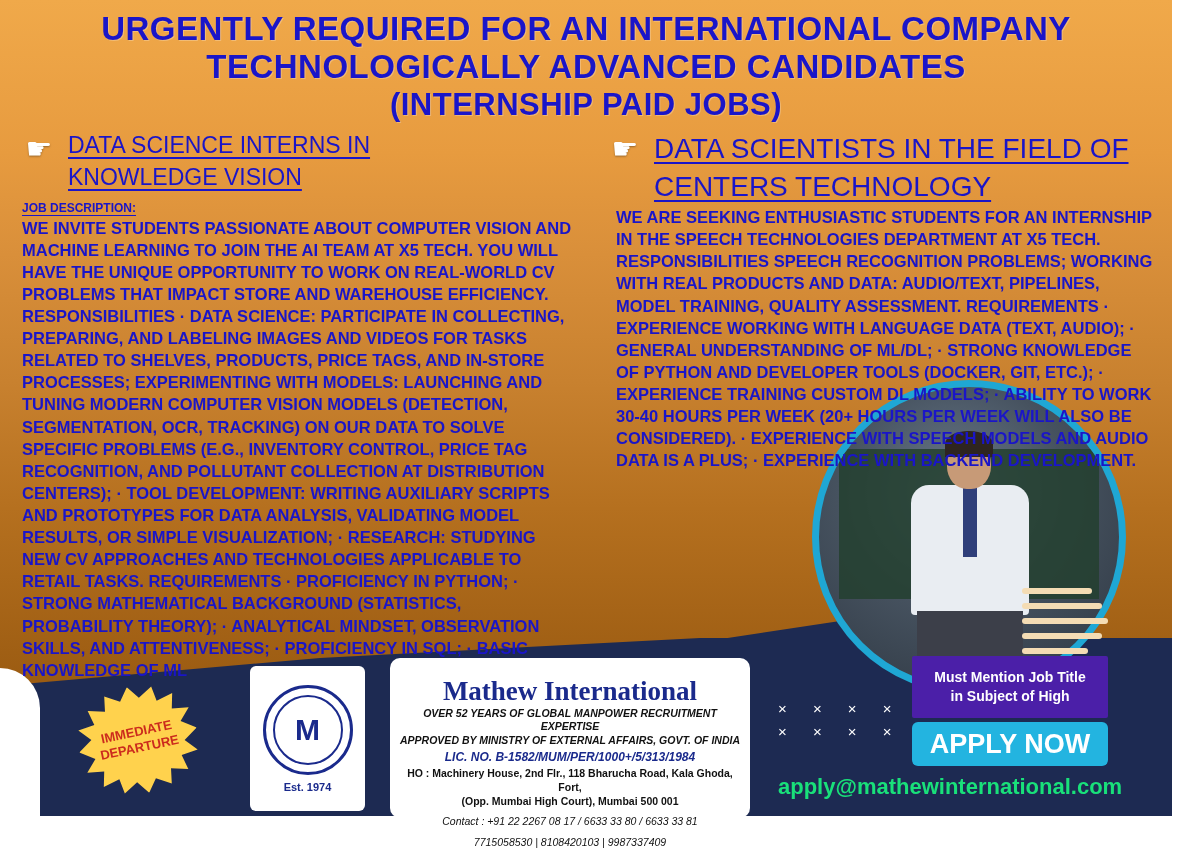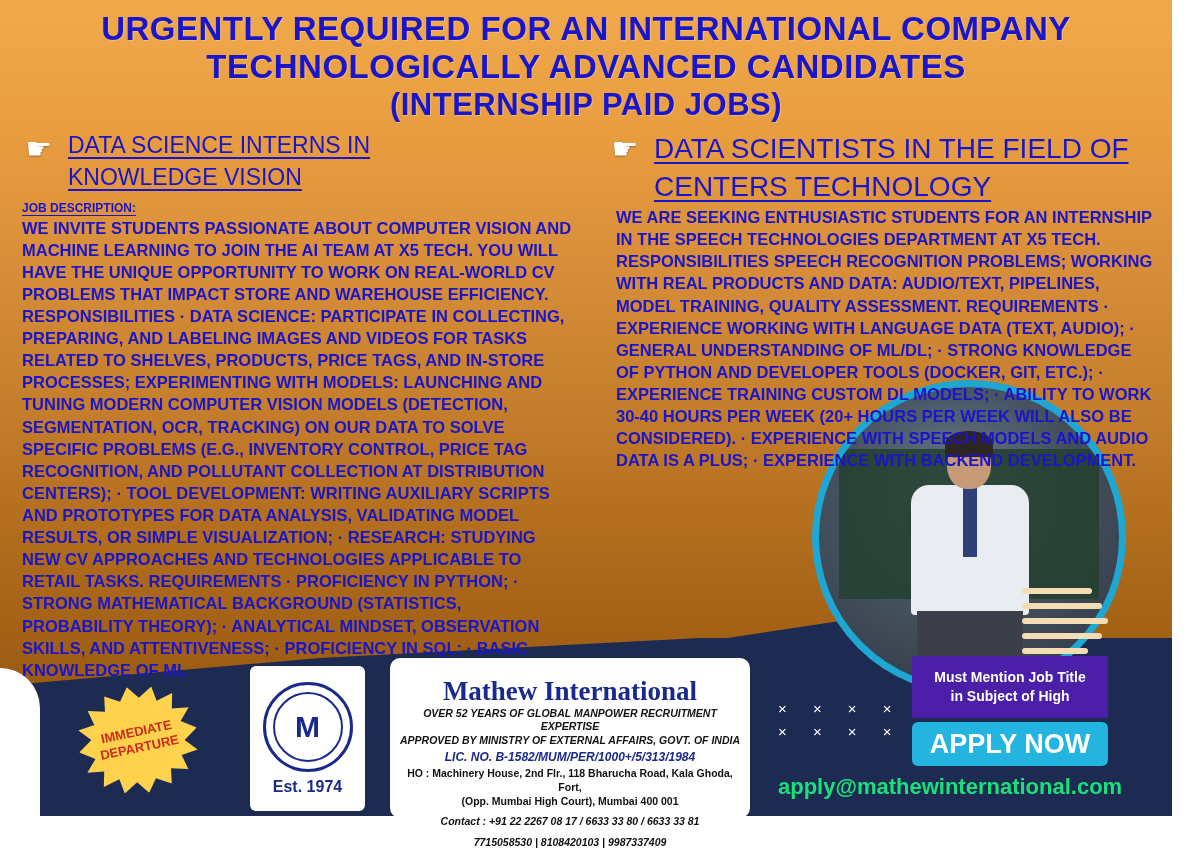--- a/index.html
+++ b/index.html
@@ -252,21 +252,21 @@
   }
   .logo-emblem span {
     color: #1a2a8c;
     font-weight: bold;
     font-size: 30px;
     z-index: 1;
   }
   .logo-est {
     color: #1a2a8c;
     font-weight: bold;
-    font-size: 16px;
+    font-size: 11px;
   }
   .agency-card {
     position: absolute;
     left: 390px; top: 10px;
     width: 360px; height: 160px;
     background: #ffffff;
     border-radius: 10px;
     padding: 17px 10px;
     box-sizing: border-box;
     text-align: center;
@@ -296,21 +296,21 @@
   .agency-addr {
     color: #111;
     font-size: 10.5px;
     font-weight: bold;
     line-height: 1.35;
   }
   .agency-contact {
     color: #111;
     font-size: 10.5px;
     font-style: italic;
-    font-weight: bold;
+    font-weight: normal;
     line-height: 1.4;
     margin-top: 6px;
   }
   .x-grid {
     position: absolute;
     left: 778px; top: 50px;
     color: #ffffff;
     font-size: 15px;
     letter-spacing: 11px;
     line-height: 1.5;
@@ -427,21 +427,21 @@
       </div>
       <div class="logo-est">Est. 1974</div>
     </div>
 
     <div class="agency-card">
       <div class="agency-name">Mathew International</div>
       <div class="agency-sub">OVER 52 YEARS OF GLOBAL MANPOWER RECRUITMENT EXPERTISE</div>
       <div class="agency-sub">APPROVED BY MINISTRY OF EXTERNAL AFFAIRS, GOVT. OF INDIA</div>
       <div class="agency-lic">LIC. NO. B-1582/MUM/PER/1000+/5/313/1984</div>
       <div class="agency-addr">HO : Machinery House, 2nd Flr., 118 Bharucha Road, Kala Ghoda, Fort,</div>
-      <div class="agency-addr">(Opp. Mumbai High Court), Mumbai 400 001</div>
+      <div class="agency-addr">(Opp. Mumbai High Court), Mumbai 500 001</div>
       <div class="agency-contact">Contact  :  +91 22 2267 08 17 / 6633 33 80 / 6633 33 81</div>
       <div class="agency-contact">7715058530 | 8108420103 | 9987337409</div>
     </div>
 
     <div class="x-grid">
       <div>×  ×  ×  ×</div>
       <div>×  ×  ×  ×</div>
     </div>
 
     <div class="mention-box">

